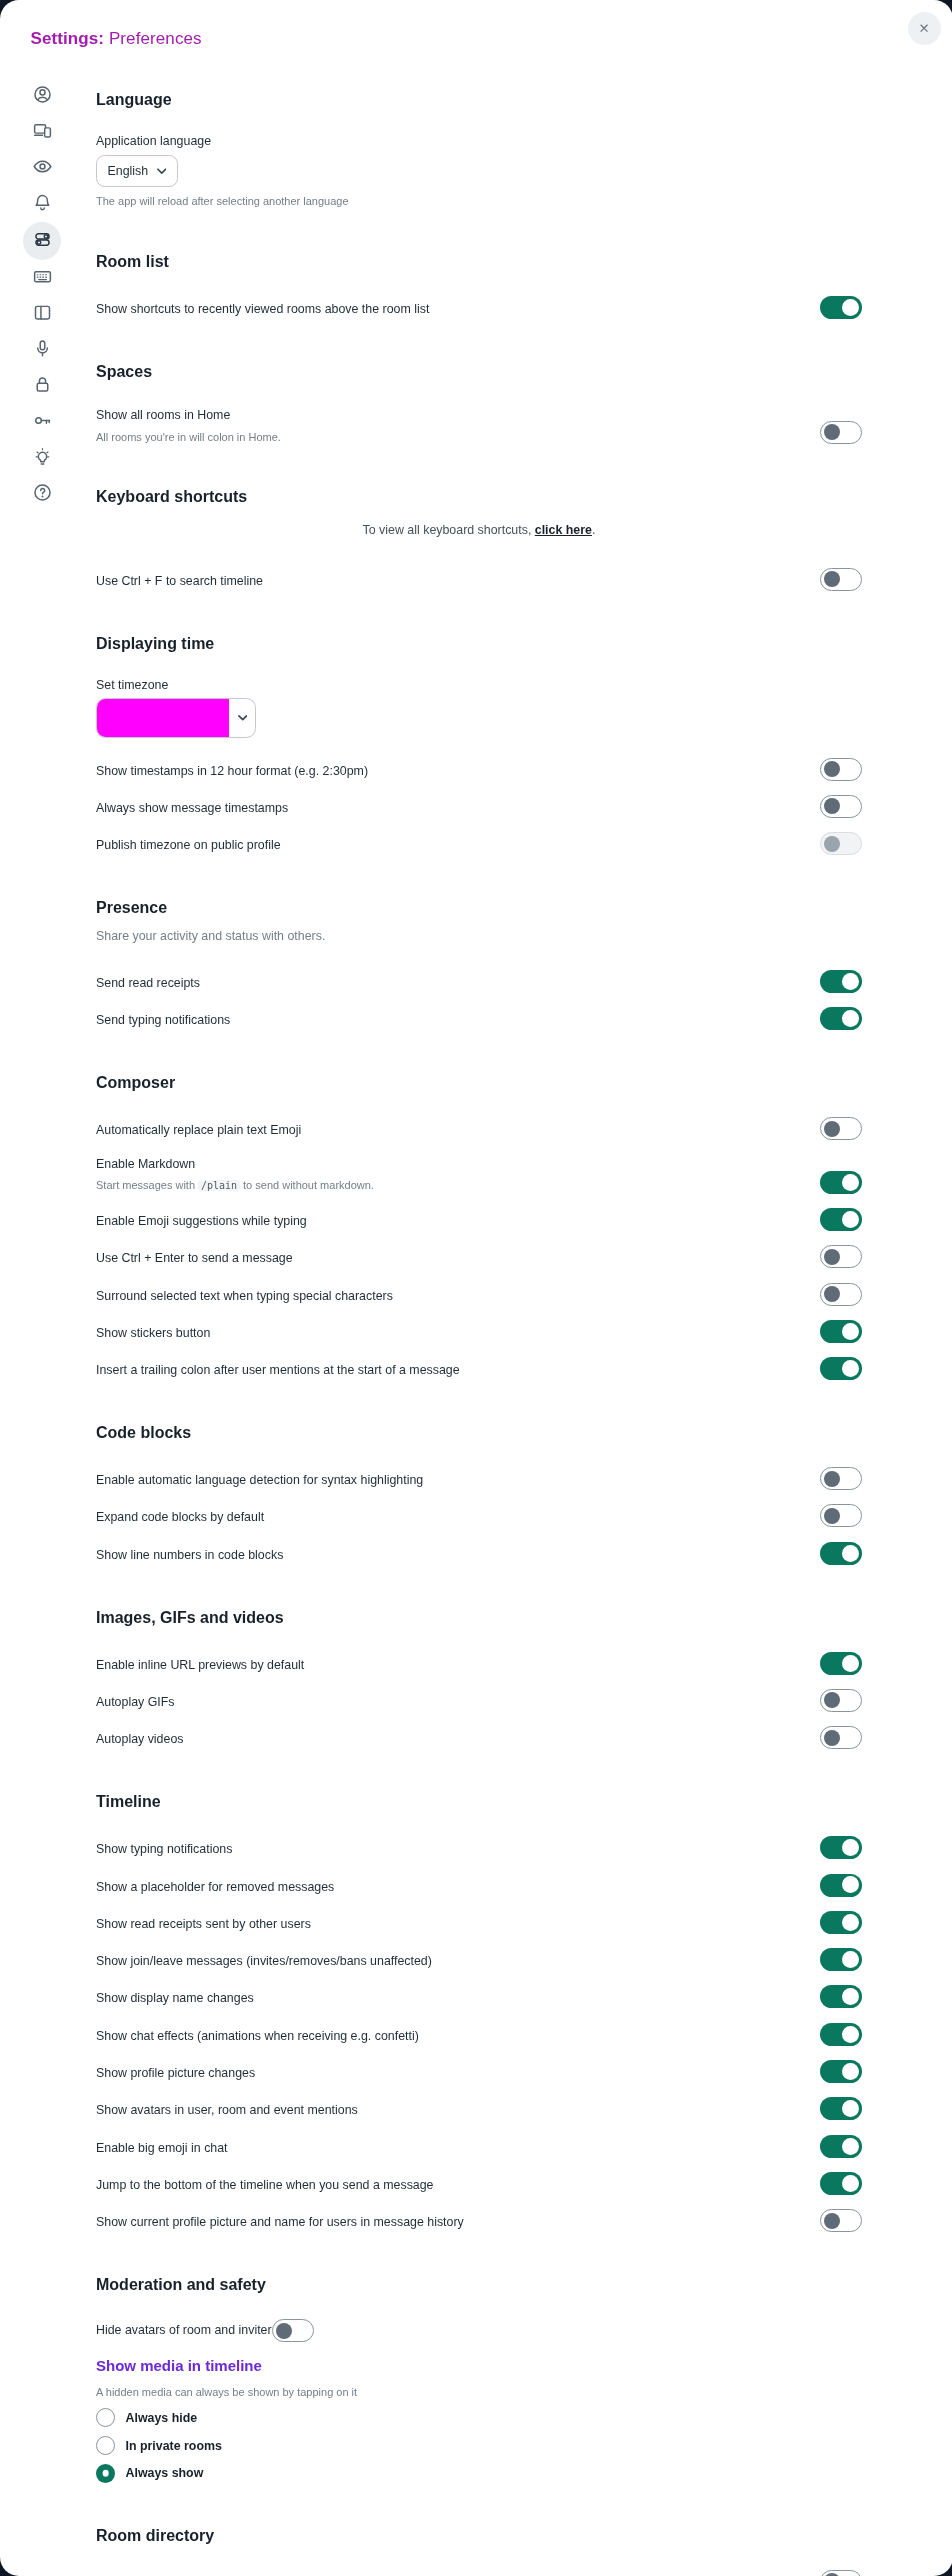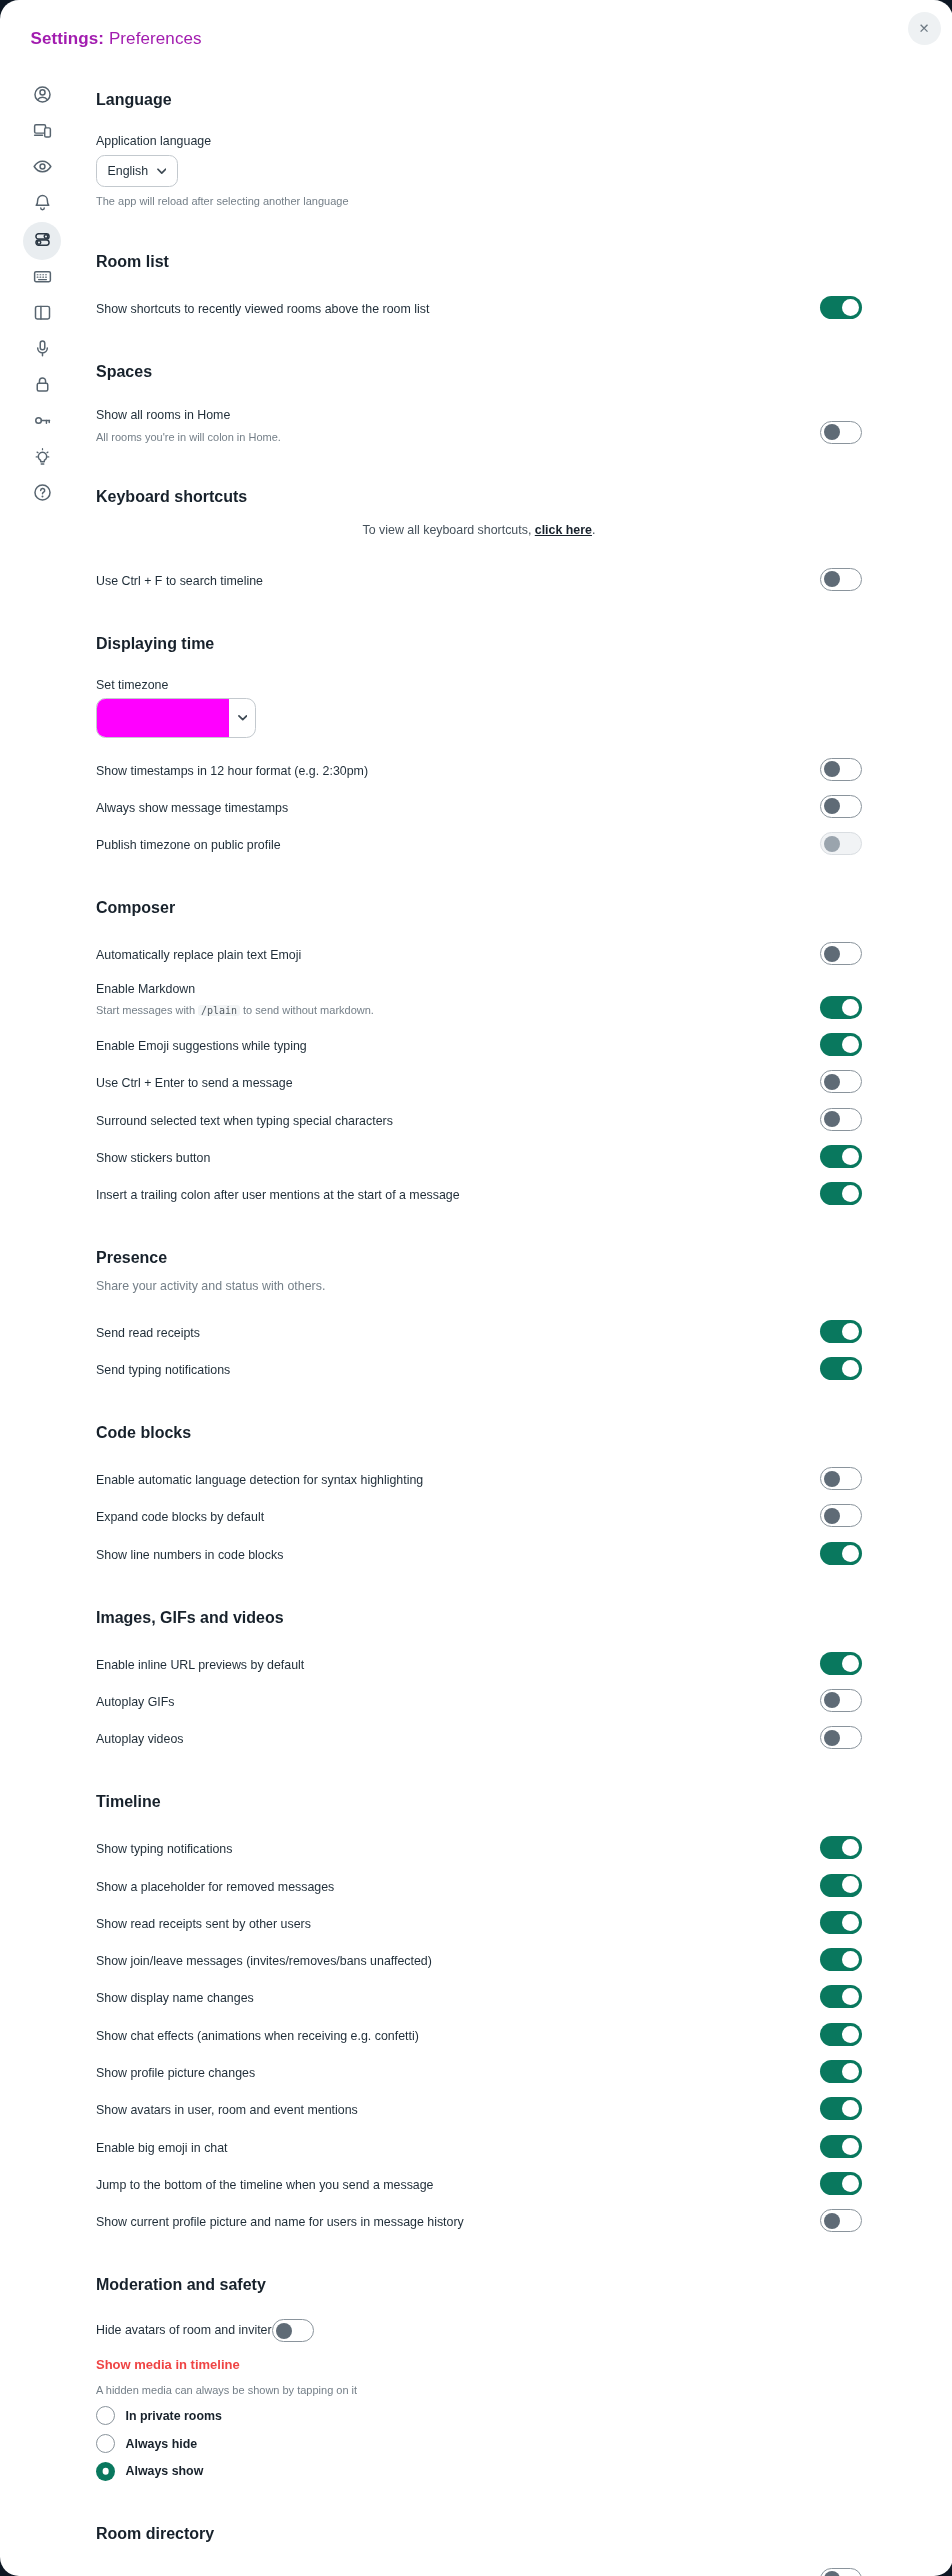--- a/index.html
+++ b/index.html
@@ -56,21 +56,21 @@
   .field-label{font-size:12.4px;color:#1f2d38;margin-bottom:6.7px;}
   .select{display:inline-flex;align-items:center;border:1px solid #c3c9ce;border-radius:8.6px;height:32px;padding:0 10.5px;gap:8.6px;cursor:pointer;background:#fff;}
   .select-value{font-size:12.4px;color:#1f2d38;}
   .select .chev svg{display:block;width:9.5px;height:6.7px;stroke:#3e4a54;stroke-width:1.8;fill:none;stroke-linecap:round;stroke-linejoin:round;}
   .select.redacted{width:160px;height:40px;padding:0;position:relative;border-radius:9.5px;overflow:hidden;}
   .select.redacted .redaction{position:absolute;left:0;top:0;bottom:0;right:26px;background:var(--redaction);}
   .select.redacted .chev{position:absolute;right:7.6px;top:50%;transform:translateY(-50%);}
   .field .row-helper{margin-top:7.6px;}
 
   .radio-group{margin-top:5.7px;}
-  .group-label{font-size:13px;font-weight:700;color:#ef4444;margin:3.8px 0 12.4px 0;}
+  .group-label{font-size:15px;font-weight:700;color:#6d28d9;margin:3.8px 0 12.4px 0;}
   .group-helper{font-size:11px;color:#747f88;margin:0 0 10.5px 0;}
   .radio-option{display:flex;align-items:center;gap:10.5px;margin-bottom:8.6px;cursor:pointer;}
   .radio{width:19px;height:19px;border-radius:50%;border:1.5px solid #8a949c;background:#fff;position:relative;flex:none;}
   .radio.selected{border:none;background:var(--accent);}
   .radio.selected::after{content:"";position:absolute;width:6.7px;height:6.7px;border-radius:50%;background:#fff;left:50%;top:50%;transform:translate(-50%,-50%);}
   .radio-label{font-size:12.4px;font-weight:700;color:#17212b;}
 </style>
 </head>
 <body style="background: rgb(14, 24, 36);">
 
@@ -244,20 +244,40 @@
           <div class="row">
             <div class="row-left">
               <div class="row-label">Publish timezone on public profile</div>
             </div>
             <div class="toggle off disabled">
               <div class="knob"></div>
             </div>
           </div>
         </section>
         <section class="section">
+          <h2 class="section-title">Presence</h2>
+          <p class="section-subtitle">Share your activity and status with others.</p>
+          <div class="row">
+            <div class="row-left">
+              <div class="row-label">Send read receipts</div>
+            </div>
+            <div class="toggle on">
+              <div class="knob"></div>
+            </div>
+          </div>
+          <div class="row">
+            <div class="row-left">
+              <div class="row-label">Send typing notifications</div>
+            </div>
+            <div class="toggle on">
+              <div class="knob"></div>
+            </div>
+          </div>
+        </section>
+        <section class="section">
           <h2 class="section-title">Composer</h2>
           <div class="row">
             <div class="row-left">
               <div class="row-label">Automatically replace plain text Emoji</div>
             </div>
             <div class="toggle off">
               <div class="knob"></div>
             </div>
           </div>
           <div class="row">
@@ -297,40 +317,20 @@
             <div class="row-left">
               <div class="row-label">Show stickers button</div>
             </div>
             <div class="toggle on">
               <div class="knob"></div>
             </div>
           </div>
           <div class="row">
             <div class="row-left">
               <div class="row-label">Insert a trailing colon after user mentions at the start of a message</div>
-            </div>
-            <div class="toggle on">
-              <div class="knob"></div>
-            </div>
-          </div>
-        </section>
-        <section class="section">
-          <h2 class="section-title">Presence</h2>
-          <p class="section-subtitle">Share your activity and status with others.</p>
-          <div class="row">
-            <div class="row-left">
-              <div class="row-label">Send read receipts</div>
-            </div>
-            <div class="toggle on">
-              <div class="knob"></div>
-            </div>
-          </div>
-          <div class="row">
-            <div class="row-left">
-              <div class="row-label">Send typing notifications</div>
             </div>
             <div class="toggle on">
               <div class="knob"></div>
             </div>
           </div>
         </section>
         <section class="section">
           <h2 class="section-title">Code blocks</h2>
           <div class="row">
             <div class="row-left">
@@ -483,25 +483,25 @@
             </div>
             <div class="toggle off">
               <div class="knob"></div>
             </div>
           </div>
           <div class="radio-group">
             <div class="group-label">Show media in timeline</div>
             <div class="group-helper">A hidden media can always be shown by tapping on it</div>
             <label class="radio-option">
               <span class="radio"></span>
-              <span class="radio-label">In private rooms</span>
+              <span class="radio-label">Always hide</span>
             </label>
             <label class="radio-option">
               <span class="radio"></span>
-              <span class="radio-label">Always hide</span>
+              <span class="radio-label">In private rooms</span>
             </label>
             <label class="radio-option">
               <span class="radio selected"></span>
               <span class="radio-label">Always show</span>
             </label>
           </div>
         </section>
         <section class="section">
           <h2 class="section-title">Room directory</h2>
           <div class="row">

